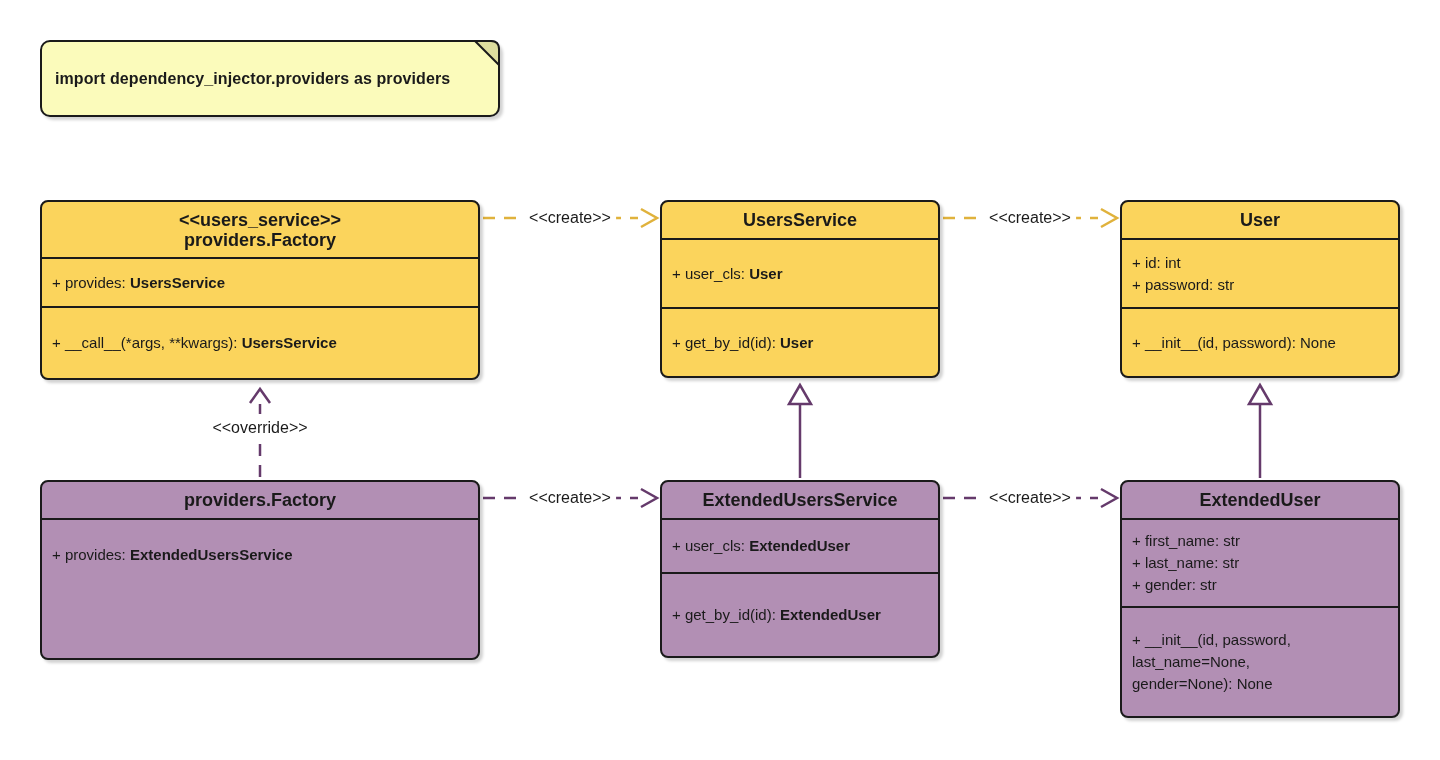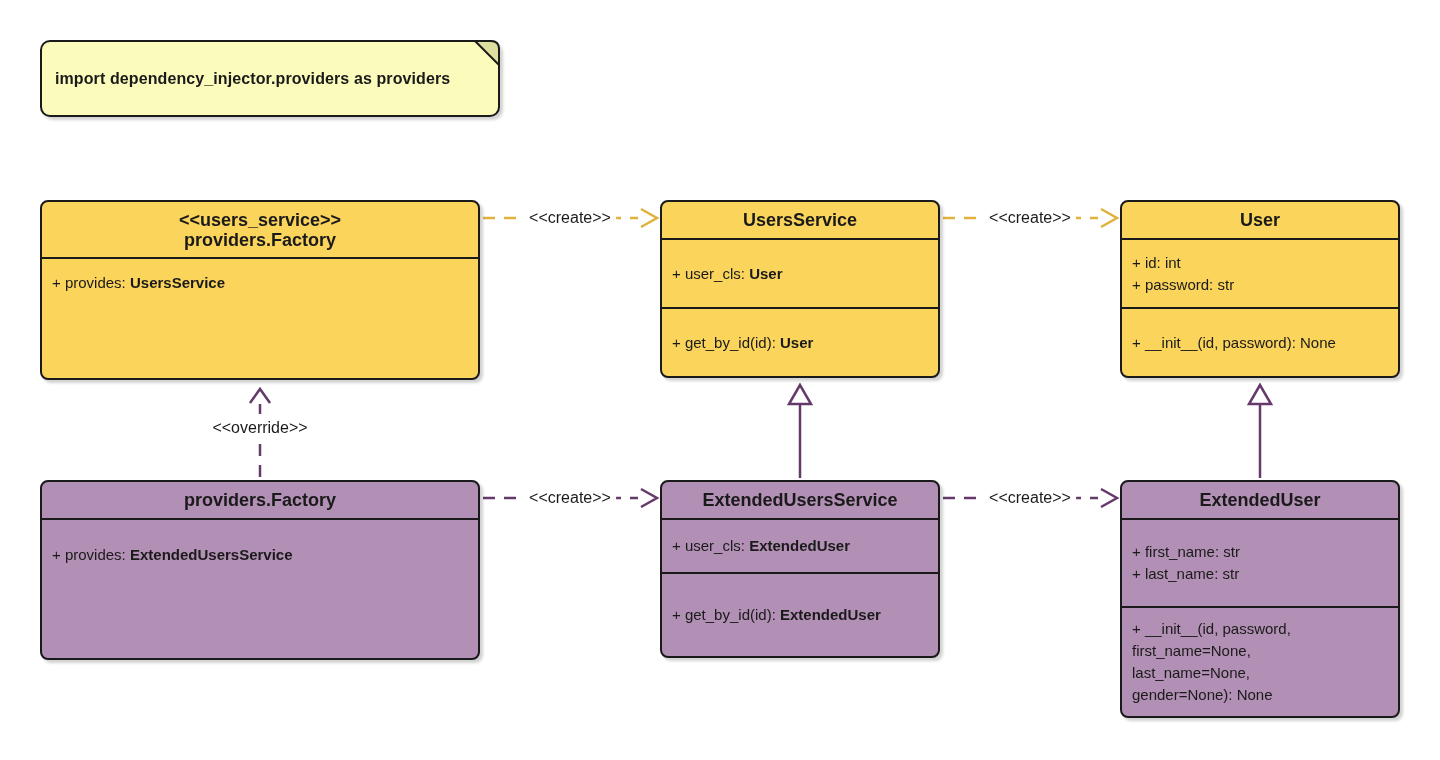--- a/index.html
+++ b/index.html
@@ -113,20 +113,23 @@
   </div>
 
   <div class="uml-box yellow" style="left:40px;top:200px;width:440px;height:180px">
     <div class="box-header" style="height:55px">
       <div>&lt;&lt;users_service&gt;&gt;</div>
       <div>providers.Factory</div>
     </div>
     <div class="box-section" style="height:49px">
       <div class="line"><span>+ provides: </span><span class="bold">UsersService</span></div>
     </div>
+    <div class="box-section grow">
+      <div class="line"><span>+ __call__(*args, **kwargs): </span><span class="bold">UsersService</span></div>
+    </div>
   </div>
 
   <div class="uml-box yellow" style="left:660px;top:200px;width:280px;height:178px">
     <div class="box-header" style="height:36px">
       <div>UsersService</div>
     </div>
     <div class="box-section" style="height:69px">
       <div class="line"><span>+ user_cls: </span><span class="bold">User</span></div>
     </div>
     <div class="box-section grow">
@@ -168,24 +171,24 @@
     </div>
   </div>
 
   <div class="uml-box purple" style="left:1120px;top:480px;width:280px;height:238px">
     <div class="box-header" style="height:36px">
       <div>ExtendedUser</div>
     </div>
     <div class="box-section" style="height:88px">
       <div class="line"><span>+ first_name: str</span></div>
       <div class="line"><span>+ last_name: str</span></div>
+      <div class="line"><span>+ gender: str</span></div>
     </div>
     <div class="box-section grow">
       <div class="line"><span>+ __init__(id, password,</span></div>
-      <div class="line"><span>first_name=None,</span></div>
       <div class="line"><span>last_name=None,</span></div>
       <div class="line"><span>gender=None): None</span></div>
     </div>
   </div>
 
   <div class="edge-label" style="left:570px;top:218px">&lt;&lt;create&gt;&gt;</div>
   <div class="edge-label" style="left:1030px;top:218px">&lt;&lt;create&gt;&gt;</div>
   <div class="edge-label" style="left:260px;top:428px">&lt;&lt;override&gt;&gt;</div>
   <div class="edge-label" style="left:570px;top:498px">&lt;&lt;create&gt;&gt;</div>
   <div class="edge-label" style="left:1030px;top:498px">&lt;&lt;create&gt;&gt;</div>

